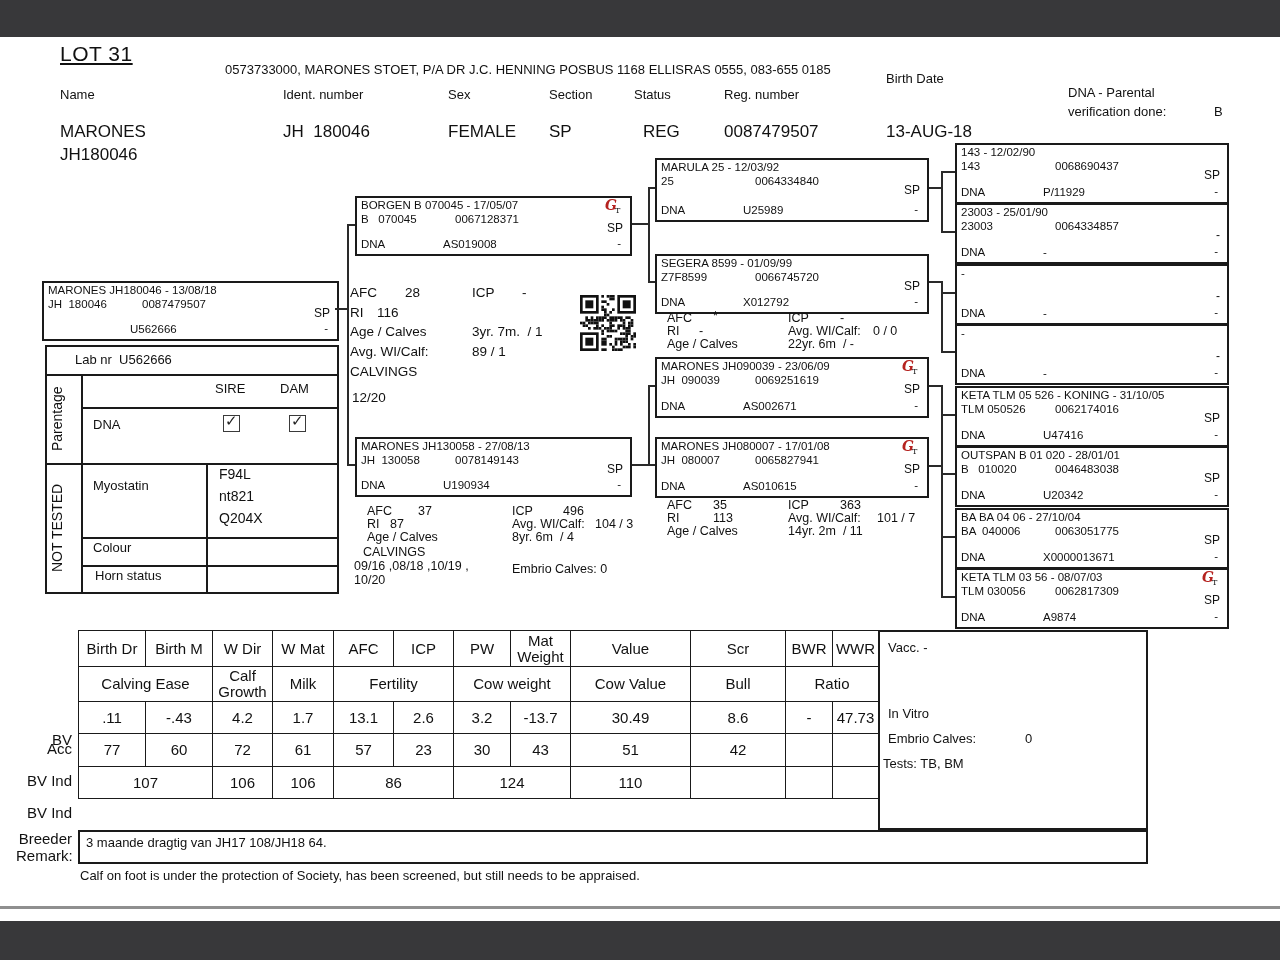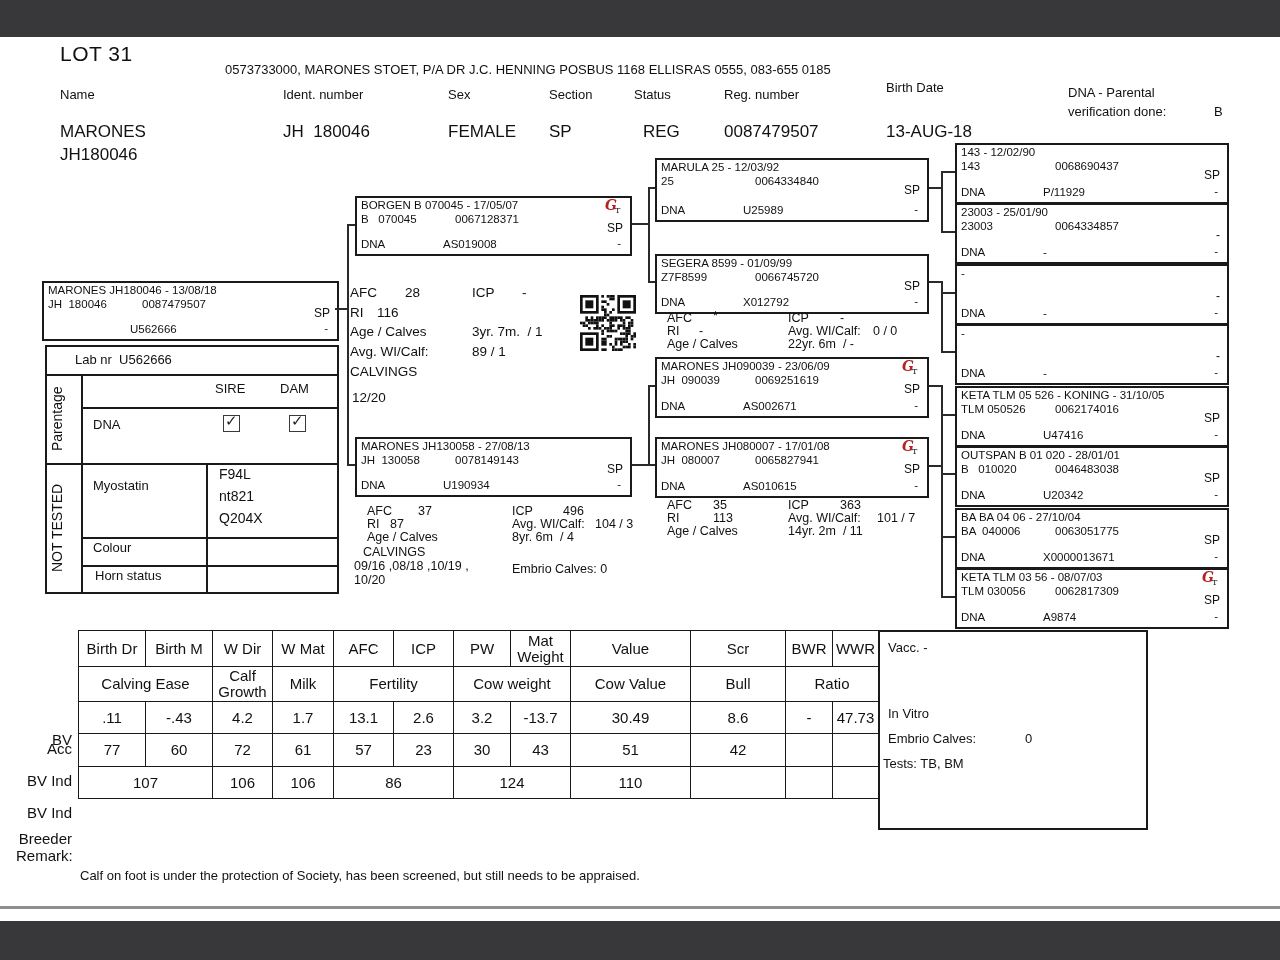--- a/index.html
+++ b/index.html
@@ -49,30 +49,30 @@
 </style>
 </head>
 <body>
 
 <div class="screen">
 
   <div class="bar" style="top:0;height:37px;"></div>
   <div class="abs" style="left:0;top:906px;width:1280px;height:3px;background:#8f8f8f;"></div>
   <div class="bar" style="top:921px;height:39px;"></div>
 
-  <div class="abs" style="left:60px;top:42px;font-size:21px;letter-spacing:.5px;">LOT 31</div>
+  <div class="abs" style="left:60px;top:42px;font-size:21px;letter-spacing:.5px;text-decoration:underline;">LOT 31</div>
   <div class="abs lbl" style="left:225px;top:62px;">0573733000, MARONES STOET, P/A DR J.C. HENNING POSBUS 1168 ELLISRAS 0555, 083-655 0185</div>
 
   <div class="abs lbl" style="left:60px;top:87px;">Name</div>
   <div class="abs lbl" style="left:283px;top:87px;">Ident. number</div>
   <div class="abs lbl" style="left:448px;top:87px;">Sex</div>
   <div class="abs lbl" style="left:549px;top:87px;">Section</div>
   <div class="abs lbl" style="left:634px;top:87px;">Status</div>
   <div class="abs lbl" style="left:724px;top:87px;">Reg. number</div>
-  <div class="abs lbl" style="left:886px;top:80px;">Birth Date</div>
+  <div class="abs lbl" style="left:886px;top:71px;">Birth Date</div>
   <div class="abs lbl" style="left:1068px;top:85px;">DNA - Parental</div>
   <div class="abs lbl" style="left:1068px;top:104px;">verification done:</div>
   <div class="abs lbl" style="left:1214px;top:104px;">B</div>
 
   <div class="abs val" style="left:60px;top:122px;">MARONES</div>
   <div class="abs val" style="left:60px;top:145px;">JH180046</div>
   <div class="abs val" style="left:283px;top:122px;">JH  180046</div>
   <div class="abs val" style="left:448px;top:122px;">FEMALE</div>
   <div class="abs val" style="left:549px;top:122px;">SP</div>
   <div class="abs val" style="left:643px;top:122px;">REG</div>
@@ -582,16 +582,19 @@
   <div class="rowlab" style="left:16px;top:847px;">Remark:</div>
 
   <div class="vaccbox">
     <div class="abs lbl" style="left:8px;top:8px;">Vacc. -</div>
     <div class="abs lbl" style="left:8px;top:74px;">In Vitro</div>
     <div class="abs lbl" style="left:8px;top:99px;">Embrio Calves:</div>
     <div class="abs lbl" style="left:145px;top:99px;">0</div>
     <div class="abs lbl" style="left:3px;top:124px;">Tests: TB, BM</div>
   </div>
 
+  <div class="rembox">
+    <div class="abs lbl" style="left:6px;top:3px;">3 maande dragtig van JH17 108/JH18 64.</div>
+  </div>
 
   <div class="abs lbl" style="left:80px;top:868px;">Calf on foot is under the protection of Society, has been screened, but still needs to be appraised.</div>
 
 </div>
 
 </body></html>

